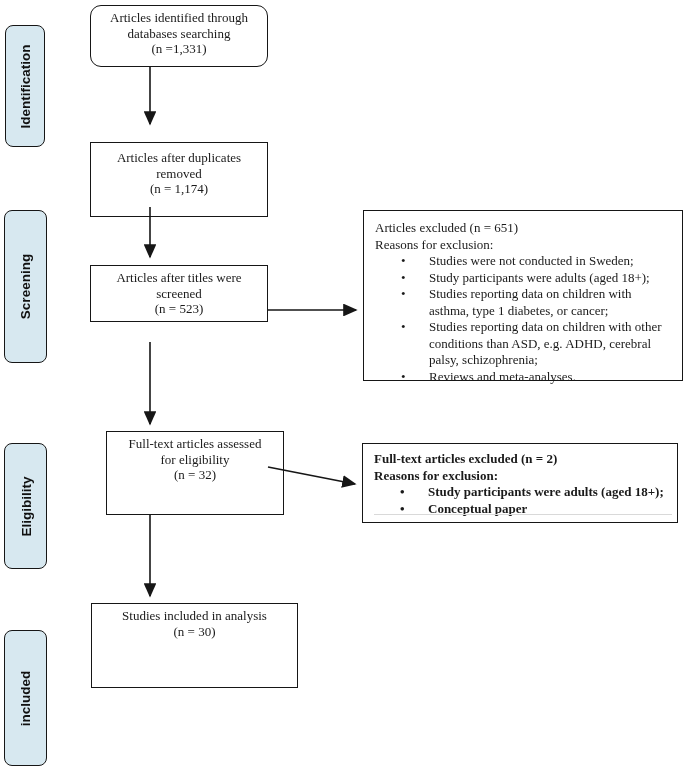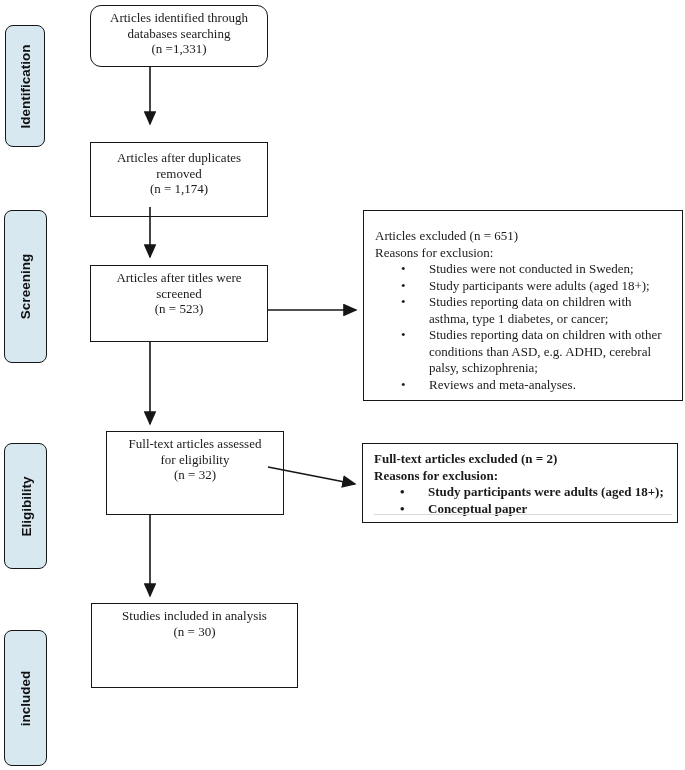--- a/index.html
+++ b/index.html
@@ -84,38 +84,38 @@
     <div>databases searching</div>
     <div>(n =1,331)</div>
   </div>
 
   <div class="fbox" style="left:90px; top:132px; width:178px; height:75px; padding-top:7px;margin-top:10px;">
     <div>Articles after duplicates</div>
     <div>removed</div>
     <div>(n = 1,174)</div>
   </div>
 
-  <div class="fbox" style="left:90px; top:265px; width:178px; height:77px;">
+  <div class="fbox" style="left:90px; top:265px; width:178px; height:57px;">
     <div>Articles after titles were</div>
     <div>screened</div>
     <div>(n = 523)</div>
   </div>
 
   <div class="fbox" style="left:106px; top:431px; width:178px; height:84px;">
     <div>Full-text articles assessed</div>
     <div>for eligibility</div>
     <div>(n = 32)</div>
   </div>
 
   <div class="fbox" style="left:91px; top:603px; width:207px; height:85px;">
     <div>Studies included in analysis</div>
     <div>(n = 30)</div>
   </div>
 
-  <div class="ebox" style="left:363px; top:210px; width:320px; height:191px; padding-top:17px;">
+  <div class="ebox" style="left:363px; top:210px; width:320px; height:171px; padding-top:9px;">
     <div>Articles excluded (n = 651)</div>
     <div>Reasons for exclusion:</div>
     <div class="bullet-row">
       <span class="dot">•</span>
       <span class="btxt">Studies were not conducted in Sweden;</span>
     </div>
     <div class="bullet-row">
       <span class="dot">•</span>
       <span class="btxt">Study participants were adults (aged 18+);</span>
     </div>

